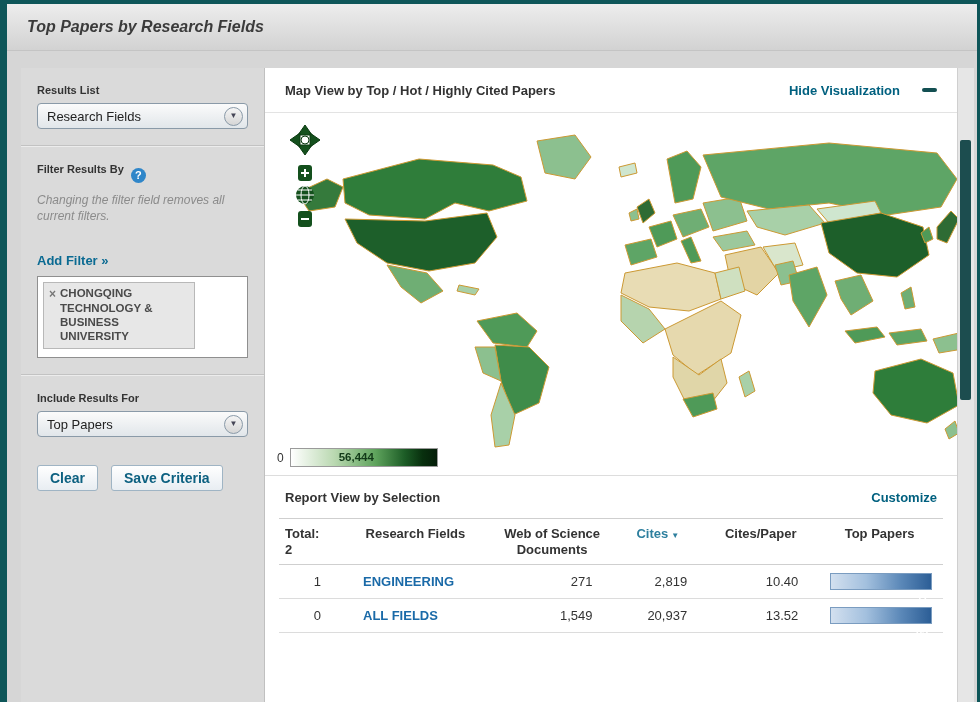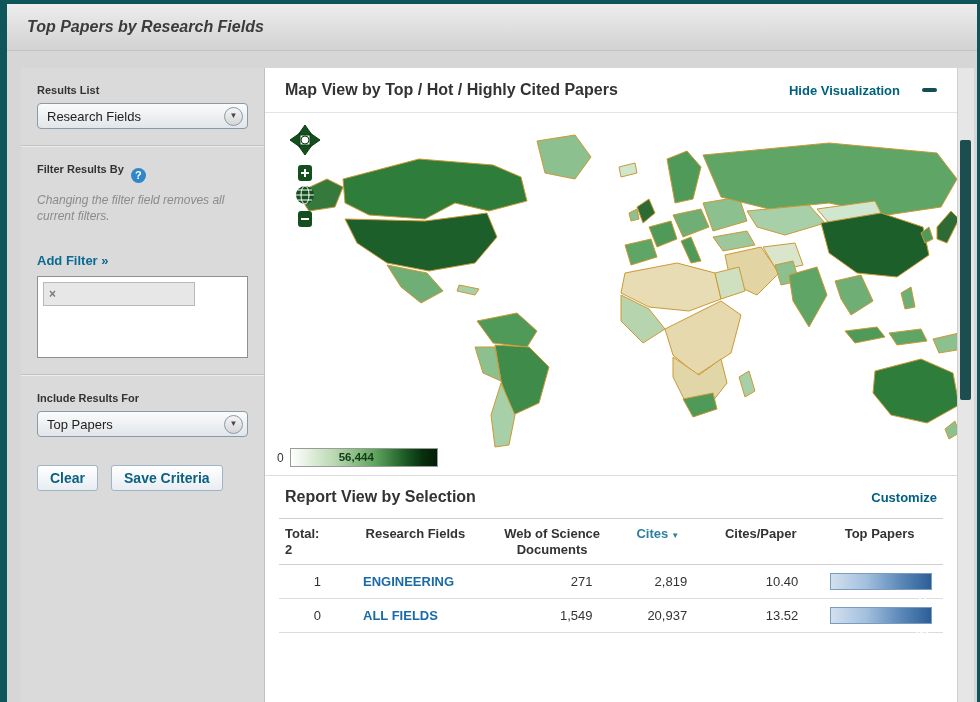--- a/index.html
+++ b/index.html
@@ -44,21 +44,21 @@
   .filter-tag .tag-text{font-size:11.5px;font-weight:bold;color:#4a4a4a;line-height:1.25;}
   .btn-row{display:flex;gap:13px;margin-top:28px;}
   .btn{height:26px;padding:0 12px;background:linear-gradient(#ffffff,#e8edf2);
     border:1px solid #9fb4c4;border-radius:3px;color:#0c6080;font-weight:bold;
     font-size:14px;font-family:"Liberation Sans",sans-serif;cursor:pointer;}
 
   
   .map-header,.report-header{height:44px;display:flex;align-items:center;
     justify-content:space-between;padding:0 20px;}
   .map-header{border-bottom:1px solid #e3e3e3;}
-  .sec-title{font-size:16px;font-weight:bold;color:#333;}
+  .sec-title{font-size:13px;font-weight:bold;color:#333;}
   .teal-link{font-size:13px;font-weight:bold;color:#00607f;text-decoration:none;
     display:flex;align-items:center;gap:22px;cursor:pointer;}
   .minus-box{display:inline-block;width:15px;height:4px;background:#134f52;border-radius:2px;}
   .map-area{position:relative;height:362px;border-bottom:1px solid #dddddd;overflow:hidden;}
   .world-svg{position:absolute;left:4px;top:2px;}
   .map-controls{position:absolute;left:24px;top:12px;cursor:pointer;}
   .legend{position:absolute;left:12px;bottom:8px;display:flex;align-items:center;}
   .lg-min{font-size:12px;color:#333;margin-right:6px;}
   .lg-bar{width:146px;height:17px;border:1px solid #9a9a9a;position:relative;
     background:linear-gradient(to right,#ffffff,#b9d8b0 30%,#5ea35c 58%,#1c5c26 78%,#08300e 90%,#041d08);}
@@ -109,20 +109,21 @@
 
       <div class="label-row">
         <span class="sb-label">Filter Results By</span>
         <span class="qicon">?</span>
       </div>
       <div class="note">Changing the filter field removes all current filters.</div>
       <a class="add-filter">Add Filter »</a>
       <div class="filter-box">
         <div class="filter-tag">
           <span class="x">×</span>
+          <span class="tag-text">CHONGQING TECHNOLOGY &amp; BUSINESS UNIVERSITY</span>
         </div>
       </div>
 
       <div class="divider"></div>
 
       <div class="sb-label">Include Results For</div>
       <div class="select">
         <span>Top Papers</span>
         <span class="chev">▼</span>
       </div>

